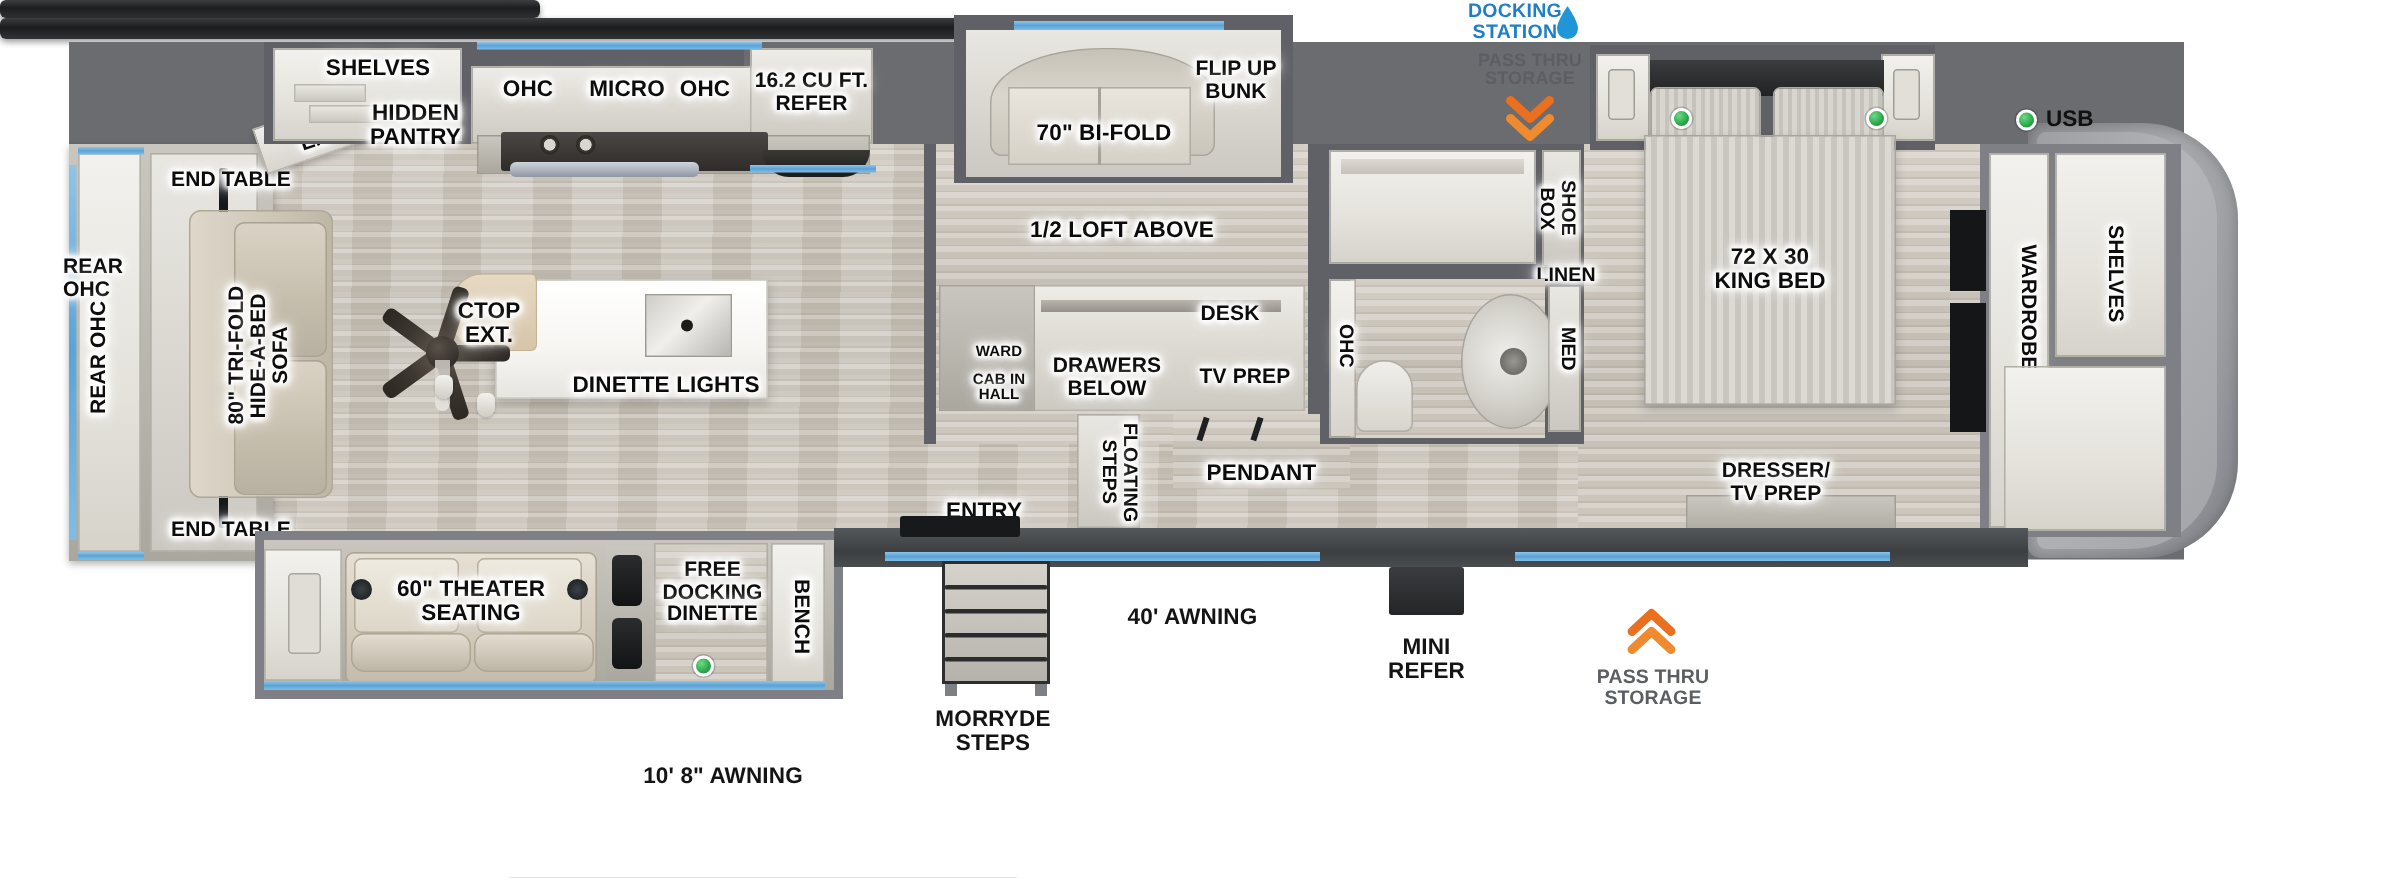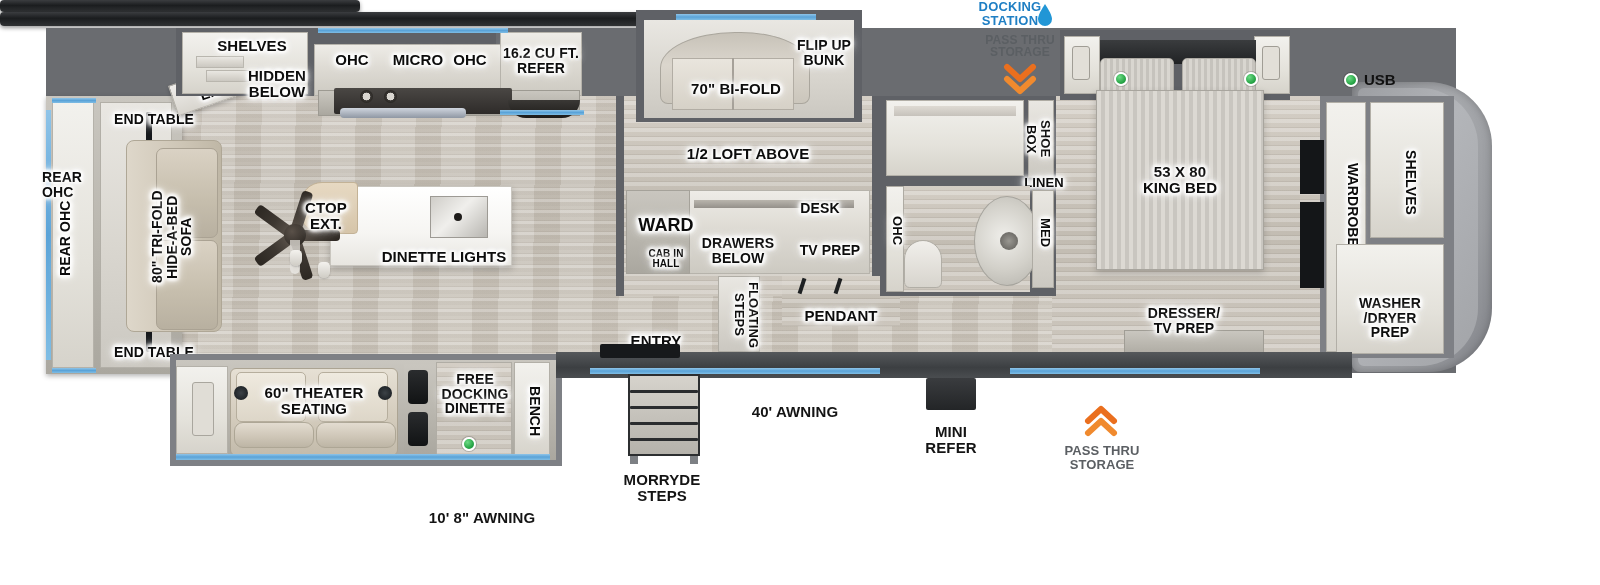--- a/index.html
+++ b/index.html
@@ -155,21 +155,21 @@
        background:linear-gradient(180deg,#efedea,#d8d5ce);border:1px solid #b6b3ab;
        transform:rotate(-19deg);transform-origin:0 0;box-shadow:0 2px 4px rgba(0,0,0,.25);"></div>
   <div class="lbl" style="left:190px;top:92px;width:110px;font-size:14px;transform:rotate(-19deg);transform-origin:0 0;">ENT. CENTER</div>
 
   <div class="rect wall" style="left:176px;top:28px;width:320px;height:68px;"></div>
   <div class="rect panel-l" style="left:182px;top:32px;width:126px;height:62px;border:1px solid #b5b2aa;"></div>
   <div class="rect panel" style="left:196px;top:56px;width:48px;height:12px;border:1px solid #b9b6ae;"></div>
   <div class="rect panel" style="left:206px;top:70px;width:58px;height:12px;border:1px solid #b9b6ae;"></div>
   <div class="lbl" style="left:200px;top:38px;width:104px;font-size:15px;">SHELVES</div>
   <div class="lbl" style="left:230px;top:68px;width:94px;font-size:15px;">HIDDEN
-BELOW</div>
+PANTRY</div>
 
   <div class="rect cab" style="left:314px;top:44px;width:192px;height:52px;"></div>
   <div class="lbl" style="left:328px;top:52px;width:48px;font-size:15px;">OHC</div>
   <div class="lbl" style="left:386px;top:52px;width:64px;font-size:15px;">MICRO</div>
   <div class="lbl" style="left:446px;top:52px;width:48px;font-size:15px;">OHC</div>
 
   <div class="rect cab" style="left:500px;top:32px;width:82px;height:64px;"></div>
   <div class="lbl" style="left:500px;top:46px;width:82px;font-size:14px;">16.2 CU FT.
 REFER</div>
 
@@ -254,21 +254,21 @@
 BUNK</div>
   <div class="lbl" style="left:680px;top:81px;width:112px;font-size:15px;">70" BI-FOLD</div>
   <div class="lbl" style="left:638px;top:146px;width:220px;font-size:15px;">1/2 LOFT ABOVE</div>
 
   <div class="rect wall" style="left:616px;top:96px;width:8px;height:200px;"></div>
   <div class="rect wall" style="left:872px;top:96px;width:8px;height:200px;"></div>
 
   <div class="rect cab" style="left:626px;top:190px;width:244px;height:84px;"></div>
   <div class="rect panel-d" style="left:626px;top:190px;width:64px;height:84px;border:1px solid #a5a29a;"></div>
   <div class="rect" style="left:694px;top:200px;width:160px;height:8px;background:linear-gradient(180deg,#b9b5ad,#94908a);"></div>
-  <div class="lbl" style="left:632px;top:216px;width:68px;font-size:18px;">WARD</div>
+  <div class="lbl" style="left:632px;top:230px;width:68px;font-size:10px;">WARD</div>
   <div class="lbl" style="left:626px;top:249px;width:80px;font-size:10px;">CAB IN
 HALL</div>
   <div class="lbl" style="left:694px;top:236px;width:88px;font-size:14px;">DRAWERS
 BELOW</div>
   <div class="lbl" style="left:788px;top:201px;width:64px;font-size:14px;">DESK</div>
   <div class="lbl" style="left:790px;top:243px;width:80px;font-size:14px;">TV PREP</div>
 
   <div class="rect panel" style="left:718px;top:276px;width:42px;height:76px;border:1px solid #b0ada5;"></div>
   <div class="lbl vert" style="left:728px;top:282px;width:32px;height:66px;font-size:13px;">FLOATING
 STEPS</div>
@@ -310,36 +310,33 @@
 
   <div class="rect" style="left:1100px;top:40px;width:156px;height:24px;background:linear-gradient(180deg,#3a3c3e,#202224);"></div>
   <div class="rect" style="left:1100px;top:58px;width:74px;height:40px;border-radius:5px;
        background:repeating-linear-gradient(90deg,#d9d6d0 0 3px,#c6c3bd 3px 6px);border:1px solid #aeaba4;"></div>
   <div class="rect" style="left:1182px;top:58px;width:74px;height:40px;border-radius:5px;
        background:repeating-linear-gradient(90deg,#d9d6d0 0 3px,#c6c3bd 3px 6px);border:1px solid #aeaba4;"></div>
 
   <div class="rect" style="left:1096px;top:90px;width:168px;height:180px;
        background:repeating-linear-gradient(90deg,#dcd9d3 0 4px,#c9c6c0 4px 8px);
        border:1px solid #a8a59e;box-shadow:0 3px 7px rgba(0,0,0,.18);"></div>
-  <div class="lbl" style="left:1112px;top:164px;width:136px;font-size:15px;">53 X 80
+  <div class="lbl" style="left:1112px;top:164px;width:136px;font-size:15px;">72 X 30
 KING BED</div>
   <div class="usb-dot" style="left:1114px;top:72px;"></div>
   <div class="usb-dot" style="left:1244px;top:72px;"></div>
 
   <div class="rect wall-l" style="left:1320px;top:96px;width:134px;height:262px;"></div>
   <div class="rect panel-l" style="left:1326px;top:102px;width:40px;height:250px;border:1px solid #b2afa7;"></div>
   <div class="lbl vert" style="left:1338px;top:150px;width:22px;height:110px;font-size:14px;">WARDROBE</div>
 
   <div class="rect panel-l" style="left:1370px;top:102px;width:74px;height:136px;border:1px solid #b2afa7;"></div>
   <div class="lbl vert" style="left:1396px;top:140px;width:22px;height:86px;font-size:14px;">SHELVES</div>
 
   <div class="rect panel-l" style="left:1336px;top:244px;width:108px;height:110px;border:1px solid #b2afa7;"></div>
-  <div class="lbl" style="left:1336px;top:296px;width:108px;font-size:14px;">WASHER
-/DRYER
-PREP</div>
 
   <div class="rect" style="left:1300px;top:140px;width:24px;height:54px;background:#141618;"></div>
   <div class="rect" style="left:1300px;top:202px;width:24px;height:86px;background:#141618;"></div>
 
   <div class="rect panel-d" style="left:1124px;top:330px;width:140px;height:28px;border:1px solid #a09d95;"></div>
   <div class="lbl" style="left:1124px;top:306px;width:120px;font-size:14px;">DRESSER/
 TV PREP</div>
 
   <div class="rect" style="left:556px;top:352px;width:796px;height:26px;
        background:linear-gradient(180deg,#55585b 0%,#3c3f42 60%,#4a4d50 100%);"></div>

